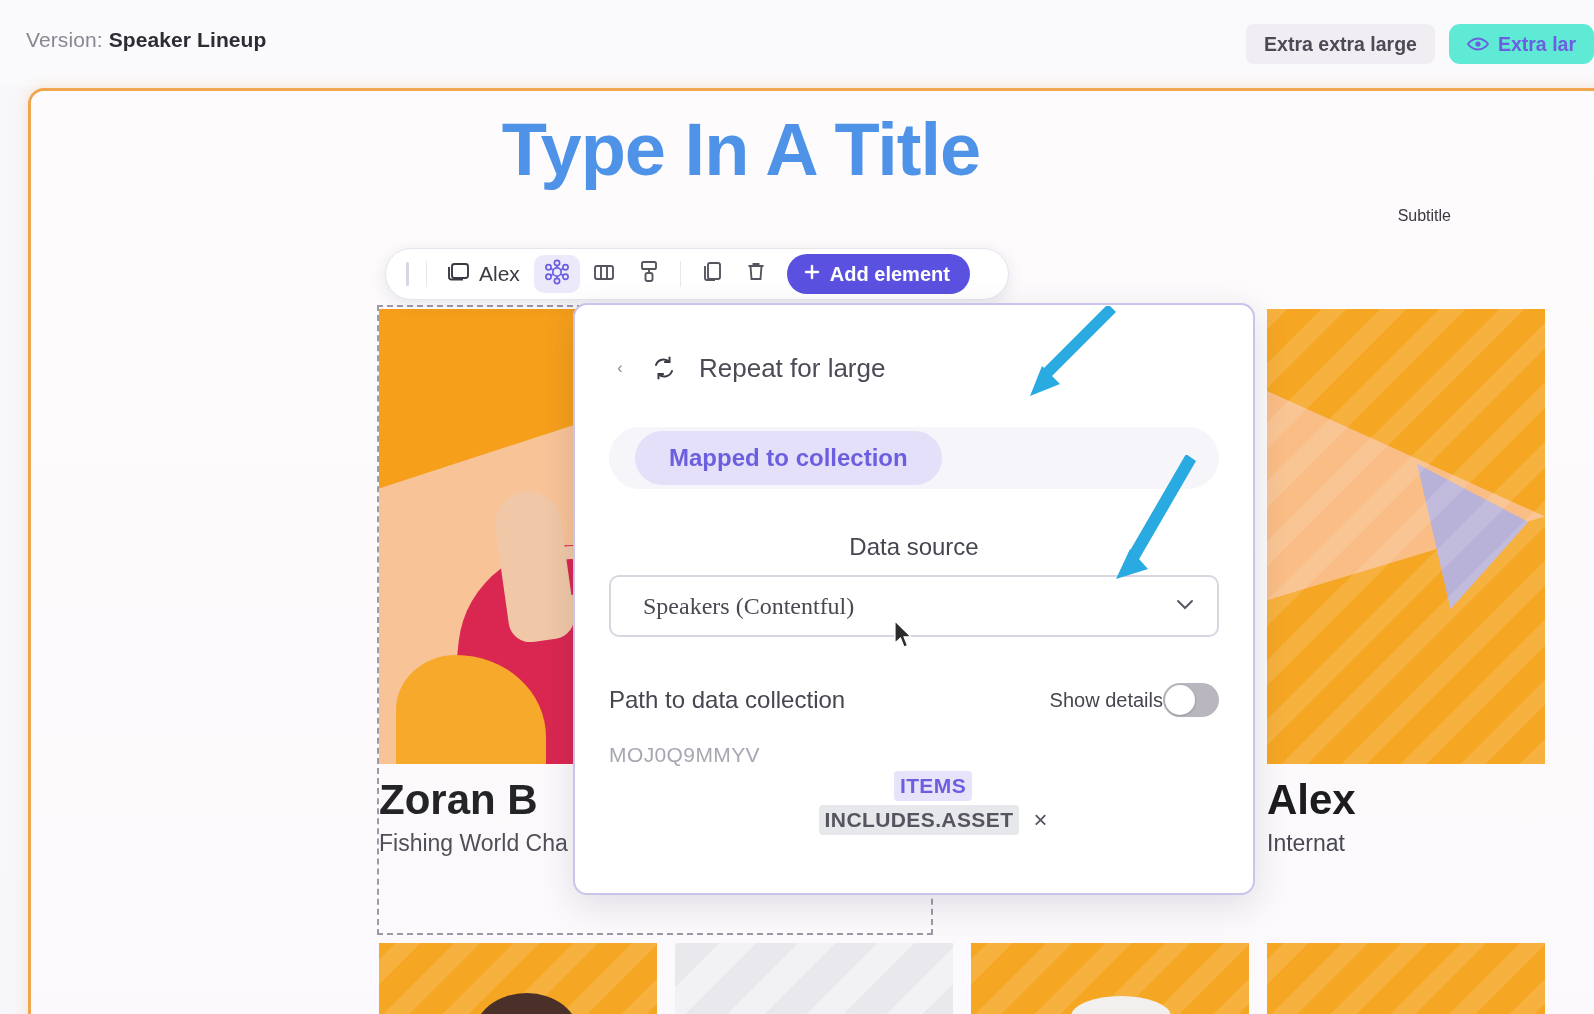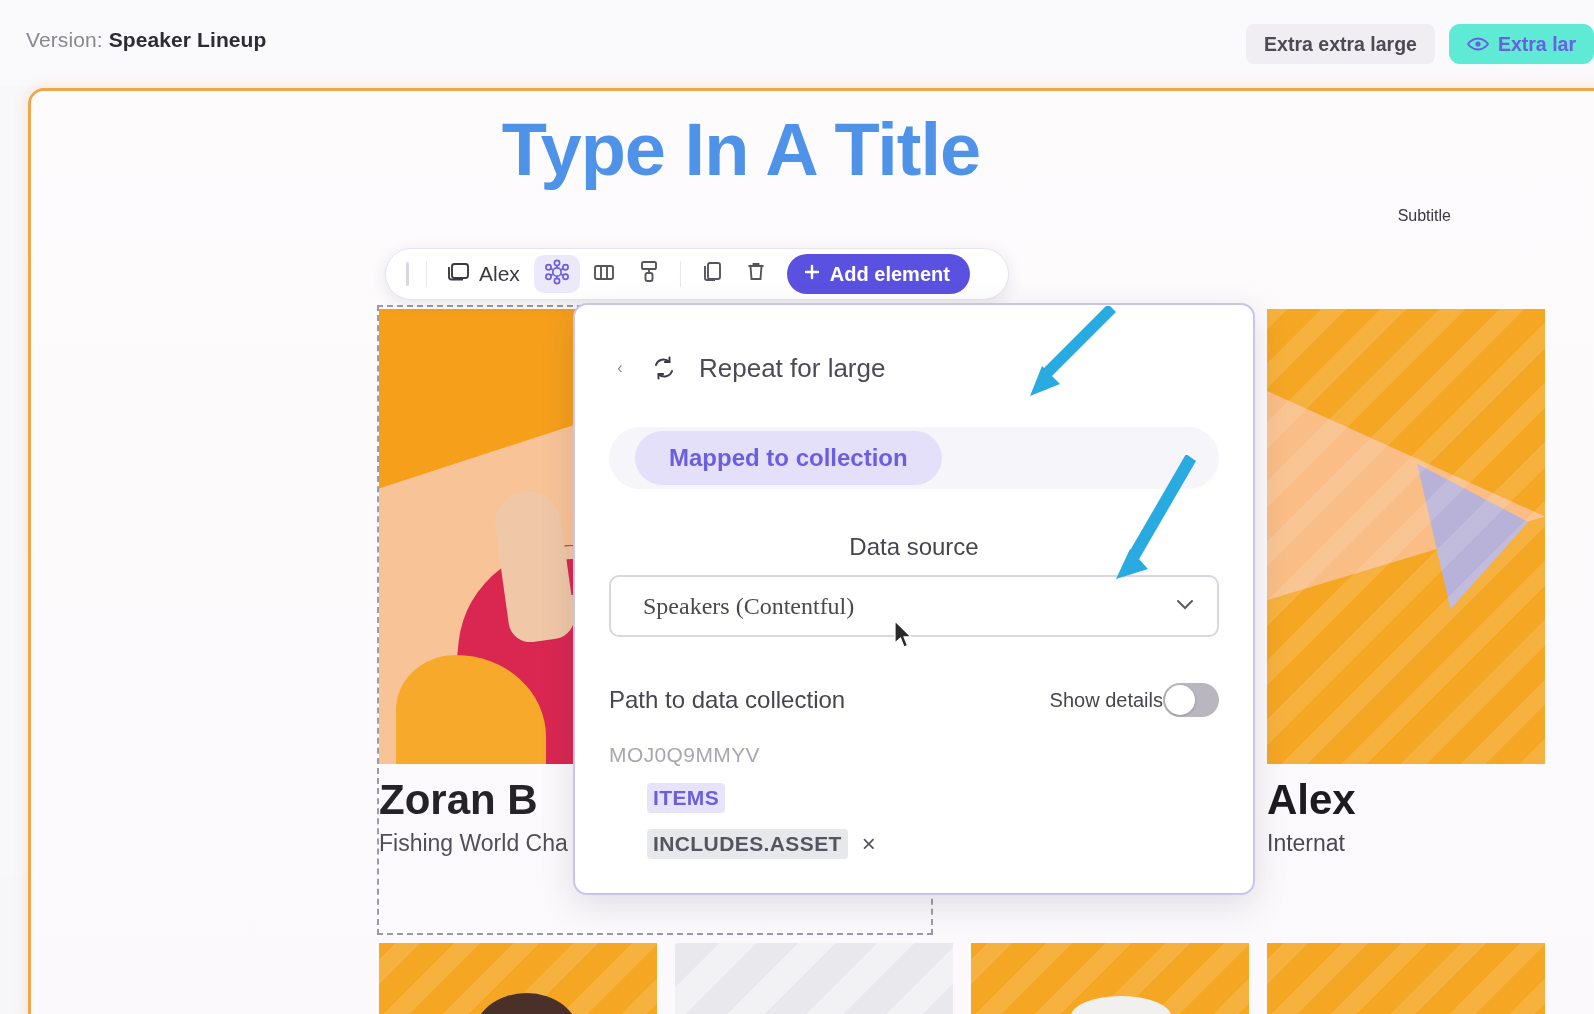--- a/index.html
+++ b/index.html
@@ -227,21 +227,21 @@
     position:relative; cursor:pointer; flex:0 0 auto;
   }
   .toggle .knob {
     position:absolute; left:2px; top:2px; width:30px; height:30px;
     border-radius:50%; background:#fff; box-shadow: 0 1px 3px rgba(0,0,0,.2);
   }
 
   .path-list { margin-top: 26px; }
   .path-root { font-size: 21px; color:#a9a6b1; letter-spacing: .4px; }
   .path-item {
-    margin-top: 16px; margin-left: 38px; display:flex; align-items:center; gap:14px;
+    margin-top: 4px; margin-left: 38px; display:flex; align-items:center; gap:14px;justify-content:center;
   }
   .pill {
     font-size: 21px; font-weight: bold; letter-spacing: .4px; padding: 3px 6px; border-radius: 4px;
   }
   .pill.purple { background:#e7e3fb; color:#6b5fe0; }
   .pill.grey { background:#e7e8ec; color:#56545e; }
   .path-x { color:#56545e; font-size: 24px; cursor:pointer; line-height: 1; }
 
   
   .arrow { position:absolute; z-index: 80; pointer-events:none; }

